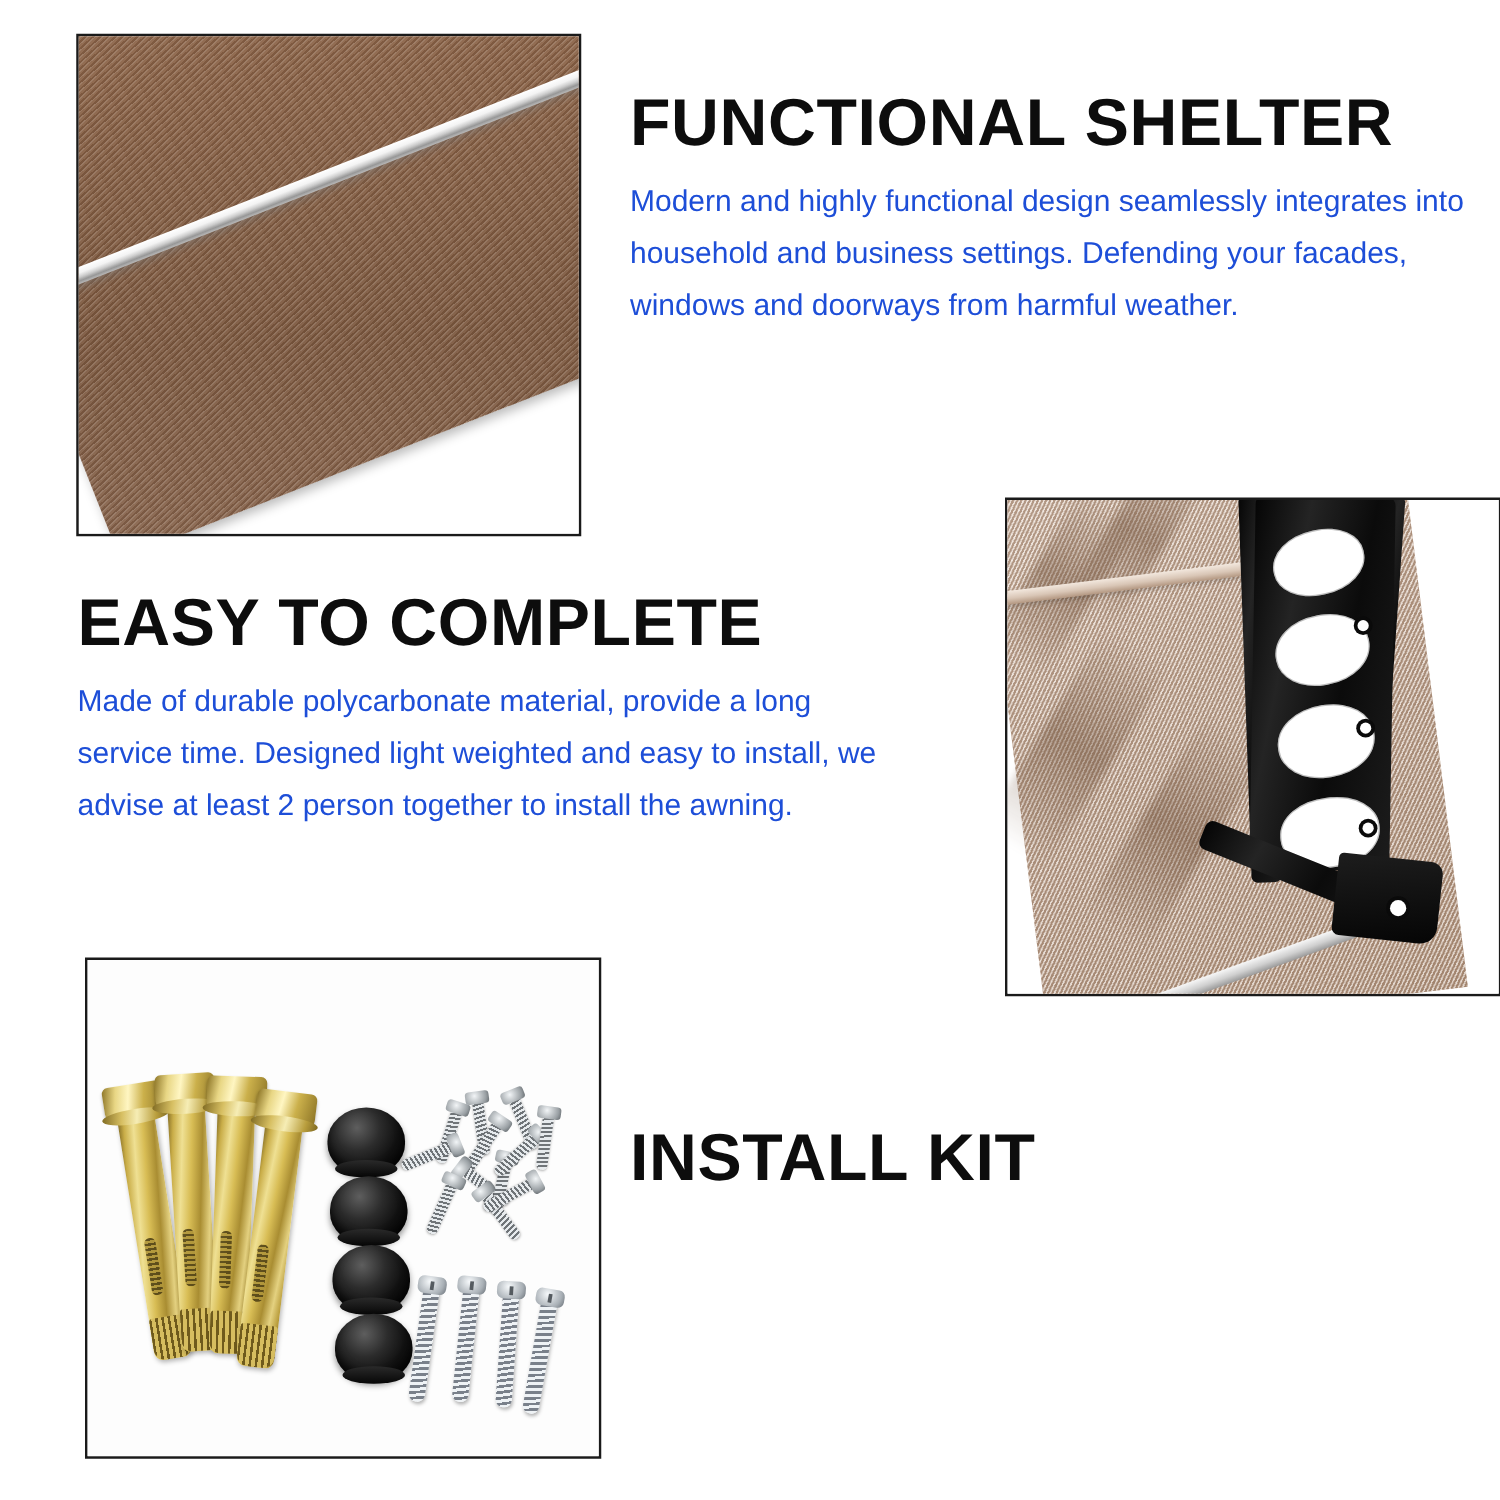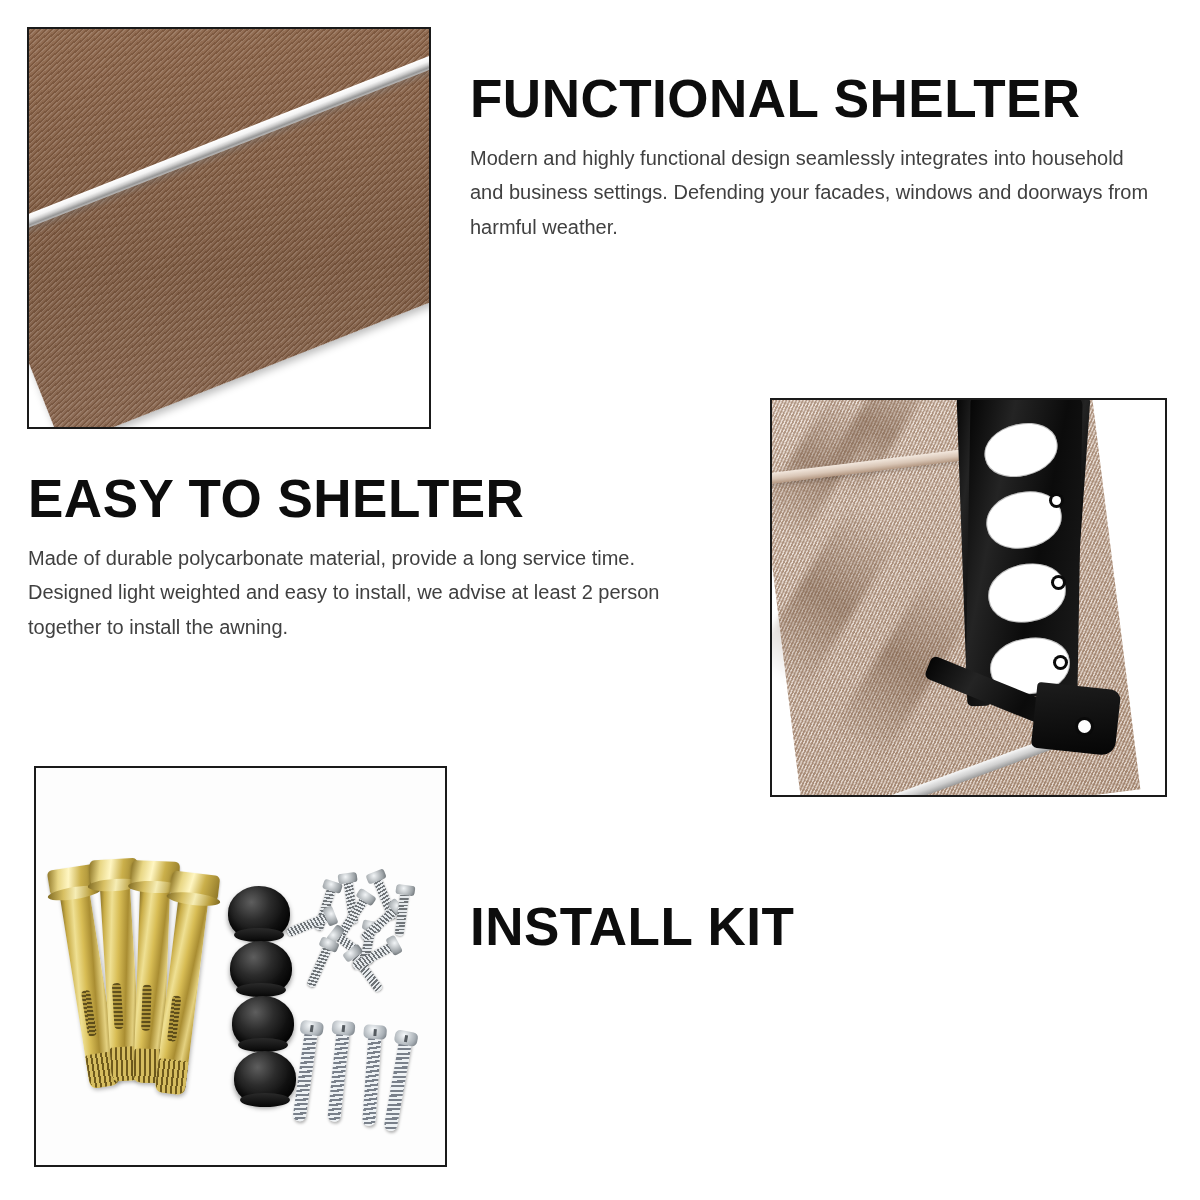--- a/index.html
+++ b/index.html
@@ -5,21 +5,21 @@
 <style>
   html,body{margin:0;padding:0;}
   body{
     width:1200px;height:1200px;
     background:#ffffff;
     font-family:"Liberation Sans","DejaVu Sans",sans-serif;
     color:#111111;
     overflow:hidden;
     position:relative;
   }
-  .canvas{position:relative;width:983px;height:1200px;}
+  .canvas{position:relative;width:983px;height:1200px;margin-left:34px;}
 
   
   .photo-frame{
     position:absolute;
     background:#ffffff;
     border:2px solid #1a1a1a;
     box-sizing:border-box;
     overflow:hidden;
   }
 
@@ -28,24 +28,24 @@
   .feature-title{
     font-size:53px;
     font-weight:700;
     letter-spacing:0.5px;
     line-height:1.0;
     color:#0d0d0d;
     margin:0 0 16px 0;
     white-space:nowrap;
   }
   .feature-body{
-    font-size:20px;
+    font-size:24px;
     font-weight:400;
     line-height:1.72;
-    color:#404040;
+    color:#1d4ed8;
     margin:0;
   }
 
   
   #photo-awning{left:27px;top:27px;width:404px;height:402px;}
   .awning-white{
     position:absolute;inset:0;background:#ffffff;
   }
   .awning-panel{
     position:absolute;
@@ -234,21 +234,21 @@
     <div class="awning-lip"></div>
     <div class="awning-lip-shadow"></div>
   </div>
 
   <div class="feature-block" style="left:470px;top:72px;width:690px;">
     <h2 class="feature-title">FUNCTIONAL SHELTER</h2>
     <p class="feature-body" style="width:686px;">Modern and highly functional design seamlessly integrates into household and business settings. Defending your facades, windows and doorways from harmful weather.</p>
   </div>
 
   <div class="feature-block" style="left:28px;top:472px;width:680px;">
-    <h2 class="feature-title">EASY TO SHELTER</h2>
+    <h2 class="feature-title">EASY TO COMPLETE</h2>
     <p class="feature-body" style="width:660px;">Made of durable polycarbonate material, provide a long service time. Designed light weighted and easy to install, we advise at least 2 person together to install the awning.</p>
   </div>
 
   <div class="photo-frame" id="photo-bracket">
     <div class="br-bg"></div>
 
     <div class="br-panel"></div>
 
     <div class="br-shadowband" style="left:-30px;top:40px;width:150px;height:52px;"></div>
     <div class="br-shadowband" style="left:30px;top:4px;width:150px;height:46px;"></div>

